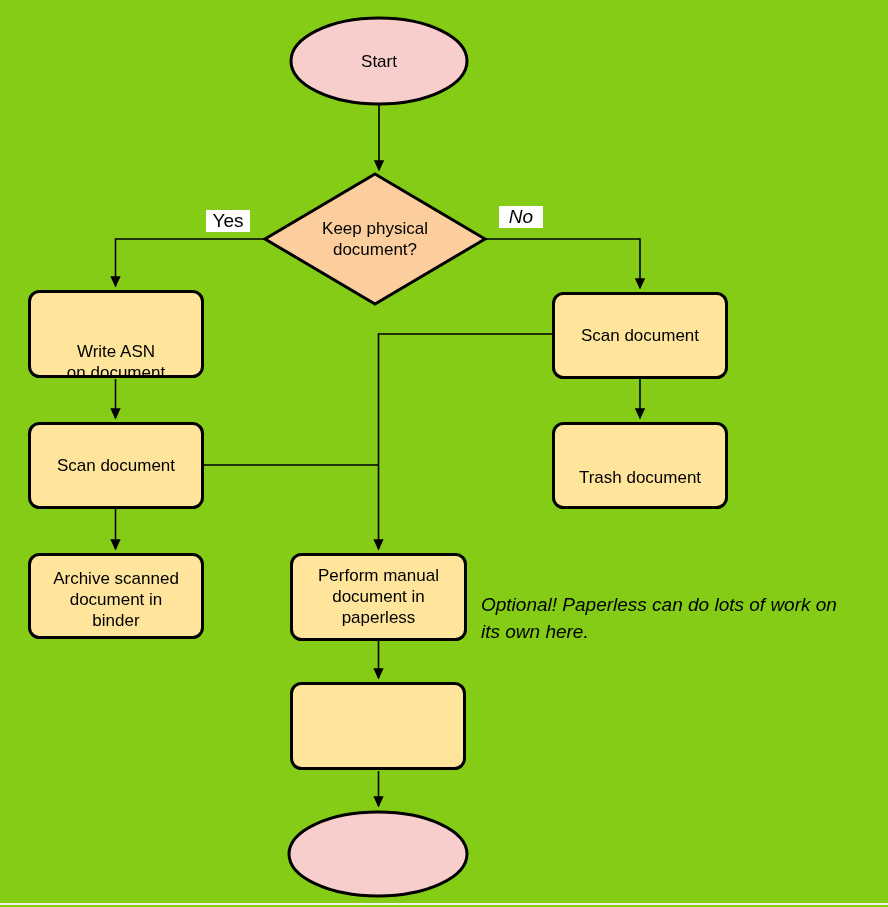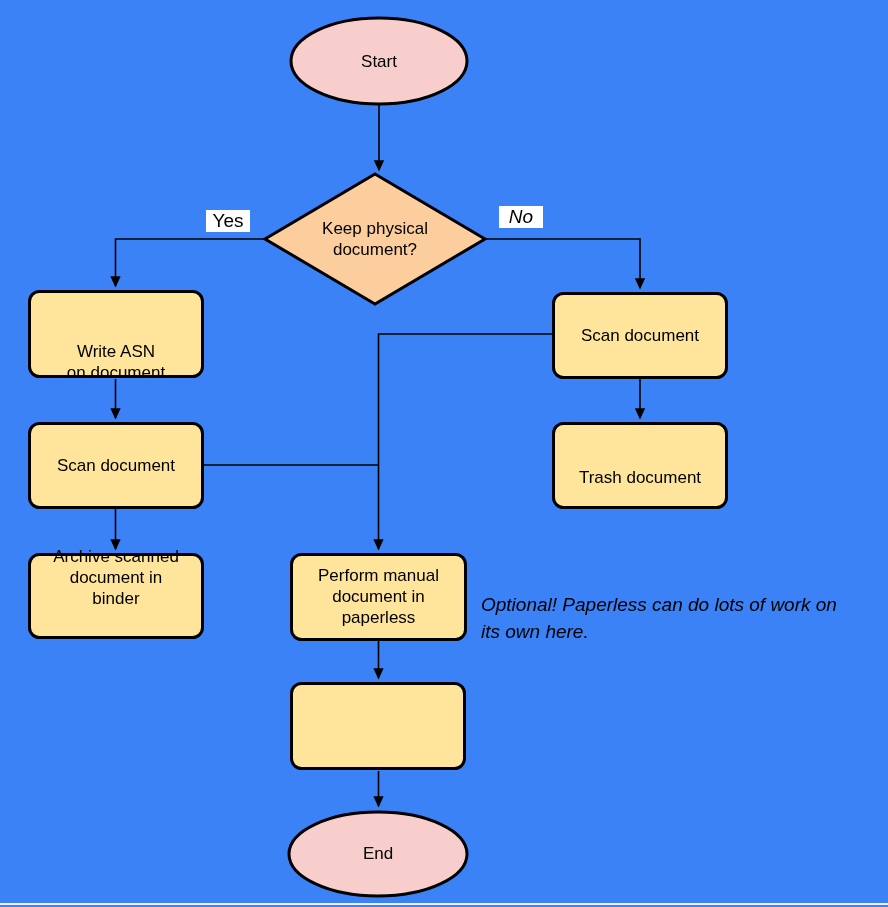--- a/index.html
+++ b/index.html
@@ -5,21 +5,21 @@
   html, body {
     margin: 0;
     padding: 0;
     background: #ffffff;
     font-family: "Liberation Sans", sans-serif;
   }
   .canvas {
     position: relative;
     width: 888px;
     height: 907px;
-    background: #3b82f6;
+    background: #84cc16;
     overflow: hidden;
   }
   .edges-layer {
     position: absolute;
     left: 0;
     top: 0;
   }
   .node-label {
     position: absolute;
     display: flex;
@@ -96,29 +96,28 @@
     <rect x="291.5" y="683.5" width="173" height="85" rx="10" stroke="#000000" stroke-width="3" fill="#FFE59B"></rect>
     <ellipse cx="378" cy="854" rx="89" ry="42" stroke="#000000" stroke-width="3" fill="#F8CECC"></ellipse>
   </svg>
 
   <div class="node-label" style="left:290px; top:18px; width:178px; height:86px;">Start</div>
   <div class="node-label" style="left:278px; top:201px; width:194px; height:76px;">Keep physical
 document?</div>
   <div class="node-label" style="left:29px; top:291px; width:174px; height:85px;margin-top:28px;">Write ASN
 on document</div>
   <div class="node-label" style="left:29px; top:423px; width:174px; height:84px;">Scan document</div>
-  <div class="node-label" style="left:29px; top:536px; width:174px; height:83px;">Archive scanned
+  <div class="node-label" style="left:29px; top:558px; width:174px; height:83px;">Archive scanned
 document in
 binder</div>
   <div class="node-label" style="left:553px; top:293px; width:174px; height:84px;">Scan document</div>
   <div class="node-label" style="left:553px; top:435px; width:174px; height:84px;">Trash document</div>
   <div class="node-label" style="left:291px; top:554px; width:175px; height:85px;">Perform manual
 document in
 paperless</div>
-  <div class="node-label" style="left:289px; top:812px; width:178px; height:83px;">End</div>
 
   <div class="edge-label" style="left:206px; top:210px; width:44px; height:22px;">Yes</div>
   <div class="edge-label" style="left:499px; top:206px; width:44px; height:22px;font-style:italic;">No</div>
 
   <div class="annotation">Optional! Paperless can do lots of work on
 its own here.</div>
 
   <div class="bottom-divider"></div>
 </div>
 

